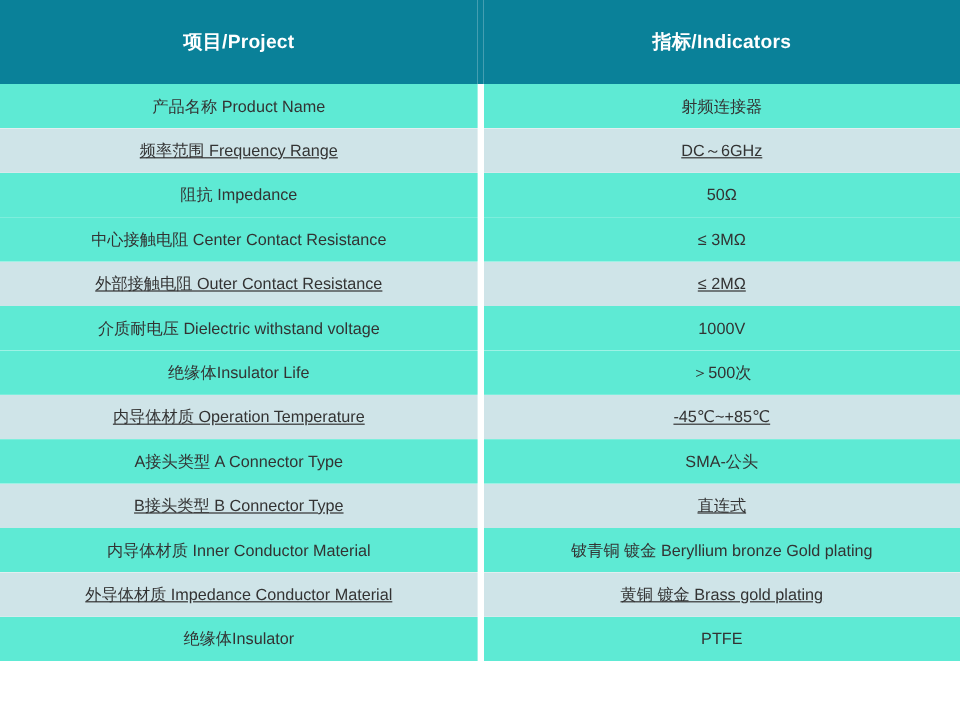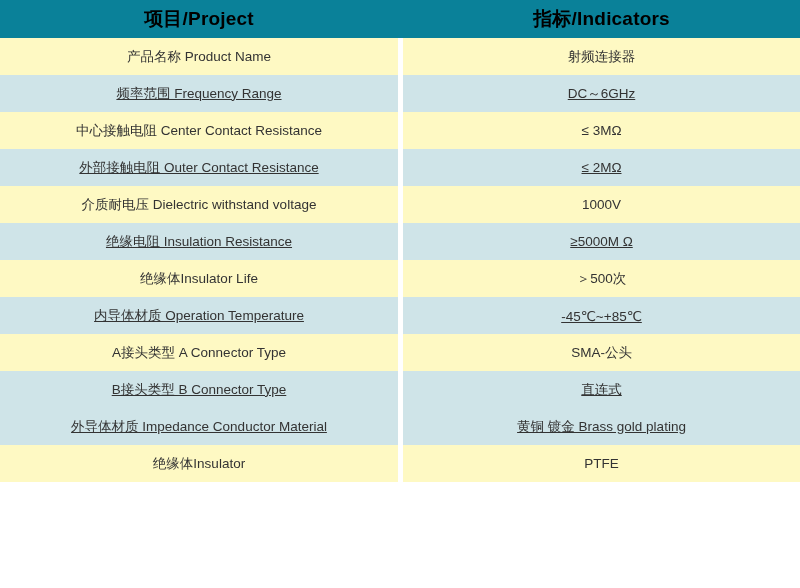--- a/index.html
+++ b/index.html
@@ -20,24 +20,24 @@
     table-layout: fixed;
   }
 
   .spec-table col.col-project { width: 398px; }
   .spec-table col.col-gap     { width: 5px;  }
   .spec-table col.col-ind     { width: 397px; }
 
   
   .head-row th {
     height: 38px;
-    padding: 0;
+    padding: 16px;
     background: #0a8199;
-    color: #000000;
-    font-size: 19px;
+    color: #ffffff;
+    font-size: 16px;
     font-weight: bold;
     text-align: center;
     vertical-align: middle;
     letter-spacing: 0.2px;
     white-space: nowrap;
   }
   .head-row th.gap-cell {
     background: #0a8199;
   }
 
@@ -46,21 +46,21 @@
     height: 37px;
     padding: 0 6px;
     font-size: 13.5px;
     color: #333333;
     text-align: center;
     vertical-align: middle;
     white-space: nowrap;
     overflow: hidden;
   }
 
-  tr.row-plain td { background: #fef9c3; }
+  tr.row-plain td { background: #5eead4; }
   tr.row-tint  td { background: #cfe4e8; text-decoration: underline; }
 
   
   .spec-table td.gap-cell,
   tr.row-tint td.gap-cell,
   tr.row-plain td.gap-cell {
     background: #ffffff;
     padding: 0;
   }
 </style>
@@ -85,38 +85,38 @@
         <td>产品名称 Product Name</td>
         <td class="gap-cell"></td>
         <td>射频连接器</td>
       </tr>
       <tr class="row-tint">
         <td>频率范围 Frequency Range</td>
         <td class="gap-cell"></td>
         <td>DC～6GHz</td>
       </tr>
       <tr class="row-plain">
+        <td>阻抗 Impedance</td>
+        <td class="gap-cell"></td>
+        <td>50Ω</td>
+      </tr>
+      <tr class="row-plain">
         <td>中心接触电阻 Center Contact Resistance</td>
         <td class="gap-cell"></td>
         <td>≤ 3MΩ</td>
       </tr>
       <tr class="row-tint">
         <td>外部接触电阻 Outer Contact Resistance</td>
         <td class="gap-cell"></td>
         <td>≤ 2MΩ</td>
       </tr>
       <tr class="row-plain">
         <td>介质耐电压 Dielectric withstand voltage</td>
         <td class="gap-cell"></td>
         <td>1000V</td>
-      </tr>
-      <tr class="row-tint">
-        <td>绝缘电阻 Insulation Resistance</td>
-        <td class="gap-cell"></td>
-        <td>≥5000M Ω</td>
       </tr>
       <tr class="row-plain">
         <td>绝缘体Insulator Life</td>
         <td class="gap-cell"></td>
         <td>＞500次</td>
       </tr>
       <tr class="row-tint">
         <td>内导体材质 Operation Temperature</td>
         <td class="gap-cell"></td>
         <td>-45℃~+85℃</td>
@@ -124,20 +124,25 @@
       <tr class="row-plain">
         <td>A接头类型 A Connector Type</td>
         <td class="gap-cell"></td>
         <td>SMA-公头</td>
       </tr>
       <tr class="row-tint">
         <td>B接头类型 B Connector Type</td>
         <td class="gap-cell"></td>
         <td>直连式</td>
       </tr>
+      <tr class="row-plain">
+        <td>内导体材质 Inner Conductor Material</td>
+        <td class="gap-cell"></td>
+        <td>铍青铜 镀金 Beryllium bronze Gold plating</td>
+      </tr>
       <tr class="row-tint">
         <td>外导体材质 Impedance Conductor Material</td>
         <td class="gap-cell"></td>
         <td>黄铜 镀金 Brass gold plating</td>
       </tr>
       <tr class="row-plain">
         <td>绝缘体Insulator</td>
         <td class="gap-cell"></td>
         <td>PTFE</td>
       </tr>

